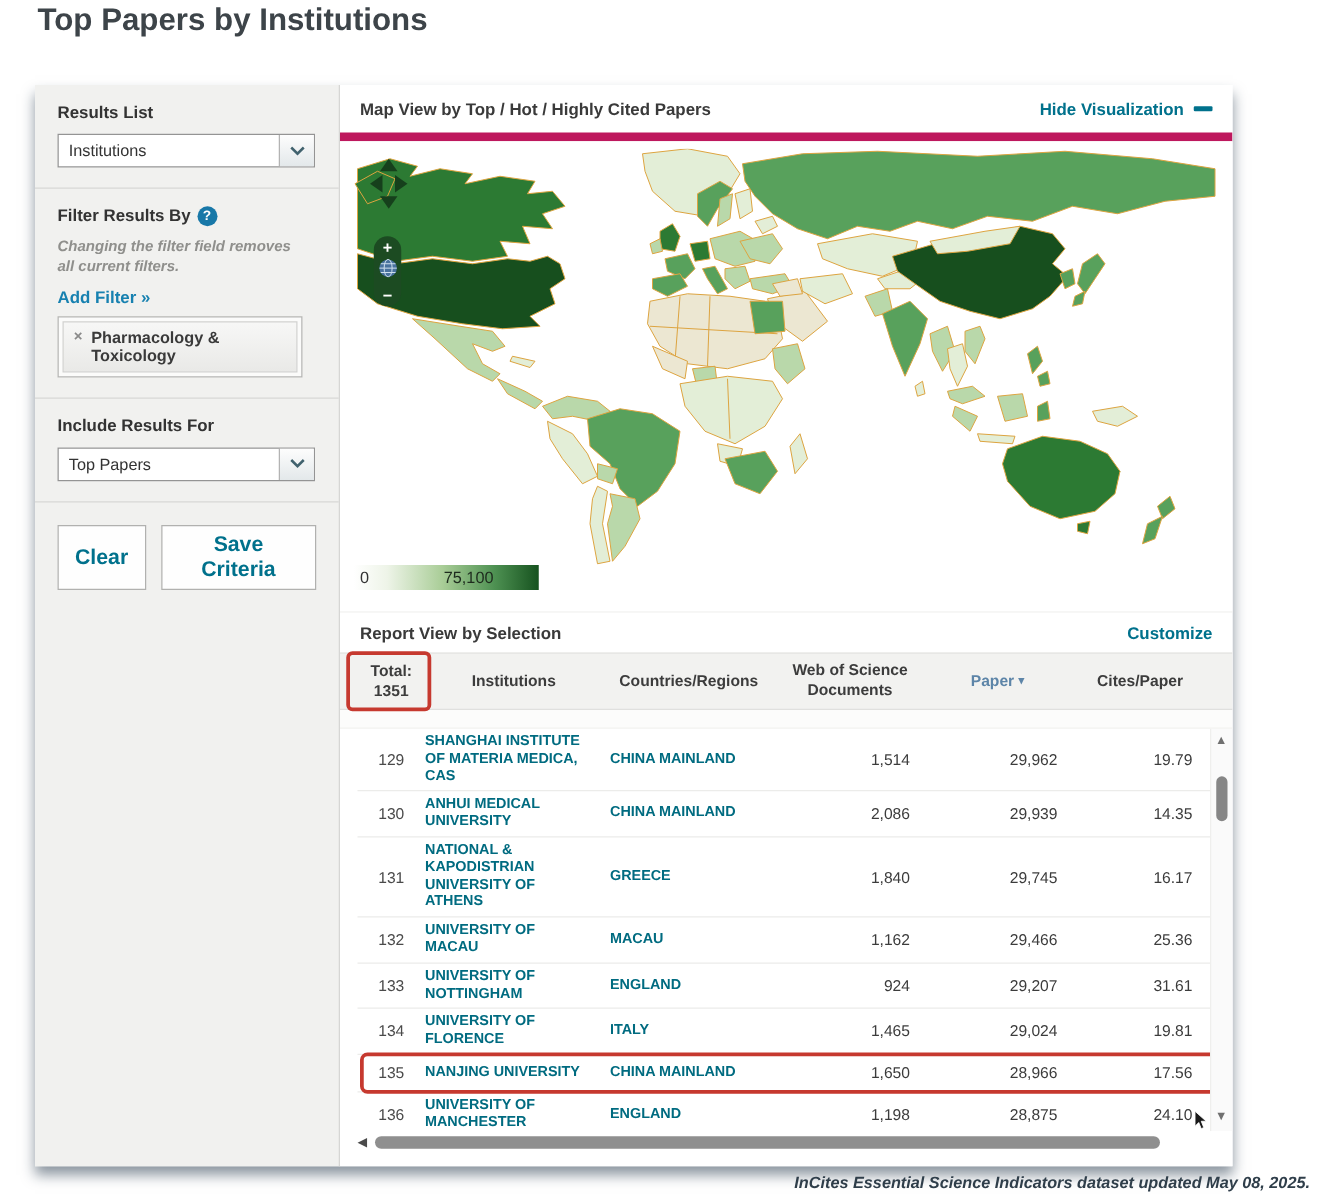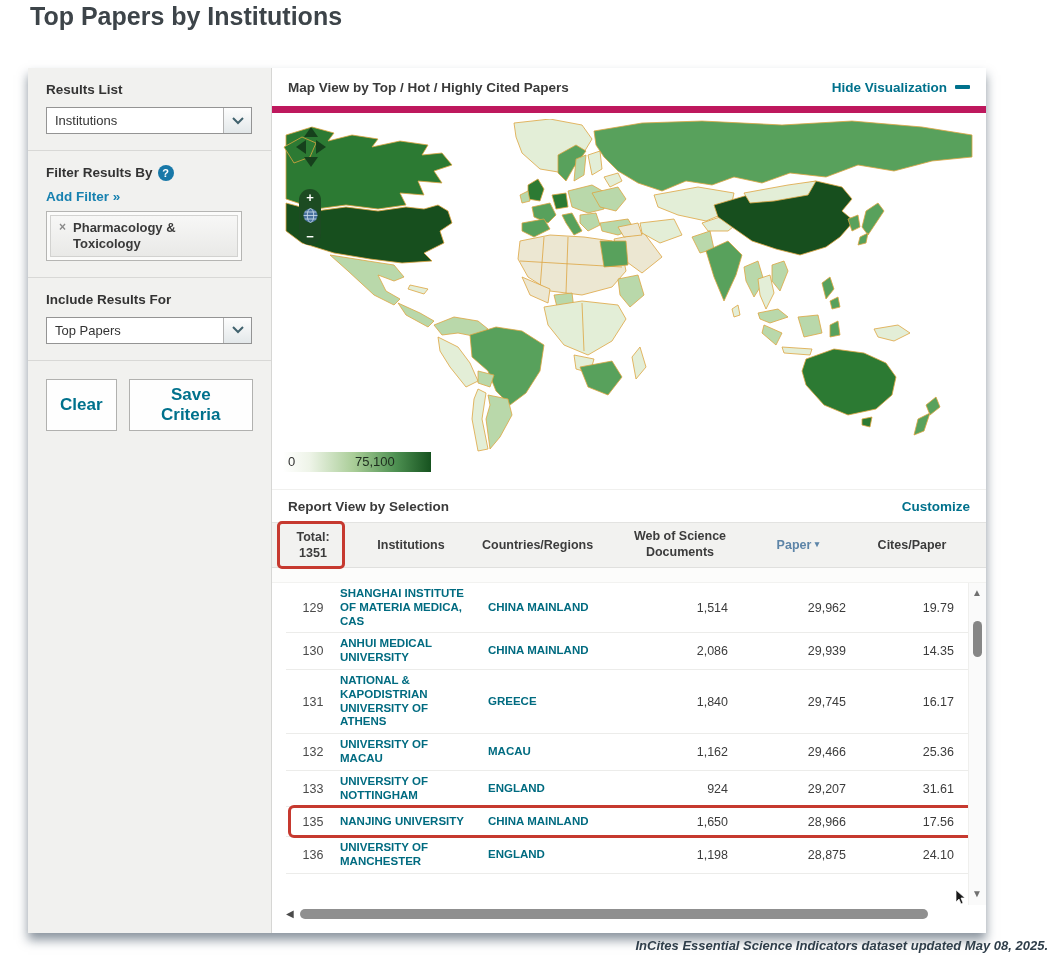--- a/index.html
+++ b/index.html
@@ -57,21 +57,21 @@
   
   .report-header{height:32px;min-height:32px;display:flex;align-items:center;justify-content:space-between;
     padding:0 16px;border-top:1px solid #f0f0ee;}
   .report-title{font-weight:bold;font-size:13.5px;color:#3a3a3a;}
   .thead{height:46px;min-height:46px;background:#f2f2f0;border-top:1px solid #e3e3e1;border-bottom:1px solid #e0e0de;
     display:flex;align-items:center;padding-left:14px;box-sizing:border-box;
     font-weight:bold;font-size:12.5px;color:#3c3c3c;position:relative;}
   .total-cell{width:54px;text-align:center;line-height:1.3;position:relative;}
   .total-redbox{position:absolute;left:-9px;top:-8px;right:-5px;bottom:-8px;border:3px solid #c6392f;border-radius:5px;pointer-events:none;}
   .col-inst{width:142px;text-align:center;}
-  .col-ctry{width:138px;text-align:left;}
+  .col-ctry{width:138px;text-align:center;}
   .col-docs{width:120px;text-align:center;line-height:1.25;}
   .col-cites{width:116px;text-align:center;color:#5d85a8;cursor:pointer;}
   .col-cites .sort{font-size:9px;vertical-align:2px;}
   .col-cpp{width:112px;text-align:center;}
   .gap-row{height:14px;min-height:14px;background:#fcfcfb;border-bottom:1px solid #f2f2f0;}
   .tbody{flex:1;position:relative;padding-left:14px;padding-right:17px;box-sizing:border-box;overflow:hidden;}
   .trow{display:flex;align-items:center;border-bottom:1px solid #ececea;position:relative;padding:4px 0;min-height:30px;box-sizing:border-box;}
   .c-rank{width:54px;text-align:center;font-size:12.5px;color:#4a4a4a;}
   .c-inst{width:142px;font-size:11.5px;font-weight:bold;color:#006b80;line-height:1.2;padding-right:10px;box-sizing:border-box;cursor:pointer;}
   .c-ctry{width:138px;font-size:11.5px;font-weight:bold;color:#006b80;line-height:1.2;padding-left:6px;box-sizing:border-box;}
@@ -111,20 +111,21 @@
               <path d="M1 1 L6 6 L11 1" stroke="#41626e" stroke-width="2" fill="none"></path>
             </svg>
         </span>
       </div>
     </div>
 
     <div class="sb-section">
       <div class="sb-label">
         <span>Filter Results By</span><span class="help-badge">?</span>
       </div>
+      <div class="filter-note">Changing the filter field removes all current filters.</div>
       <a class="add-filter">Add Filter »</a>
       <div class="tag-outer">
         <div class="tag">
           <span class="x">×</span>
           <span class="tag-label">Pharmacology &amp; Toxicology</span>
         </div>
       </div>
     </div>
 
     <div class="sb-section">
@@ -328,20 +329,29 @@
   </div>
         <div class="trow">
     <div class="c-rank">133</div>
     <div class="c-inst">UNIVERSITY OF NOTTINGHAM</div>
     <div class="c-ctry">ENGLAND</div>
     <div class="c-num c-docs">924</div>
     <div class="c-num c-cites">29,207</div>
     <div class="c-num c-cpp">31.61</div>
 
   </div>
+        <div class="trow">
+    <div class="c-rank">134</div>
+    <div class="c-inst">UNIVERSITY OF FLORENCE</div>
+    <div class="c-ctry">ITALY</div>
+    <div class="c-num c-docs">1,465</div>
+    <div class="c-num c-cites">29,024</div>
+    <div class="c-num c-cpp">19.81</div>
+
+  </div>
         <div class="trow hl">
     <div class="c-rank">135</div>
     <div class="c-inst">NANJING UNIVERSITY</div>
     <div class="c-ctry">CHINA MAINLAND</div>
     <div class="c-num c-docs">1,650</div>
     <div class="c-num c-cites">28,966</div>
     <div class="c-num c-cpp">17.56</div>
     <div class="red-annot"></div>
   </div>
         <div class="trow">

